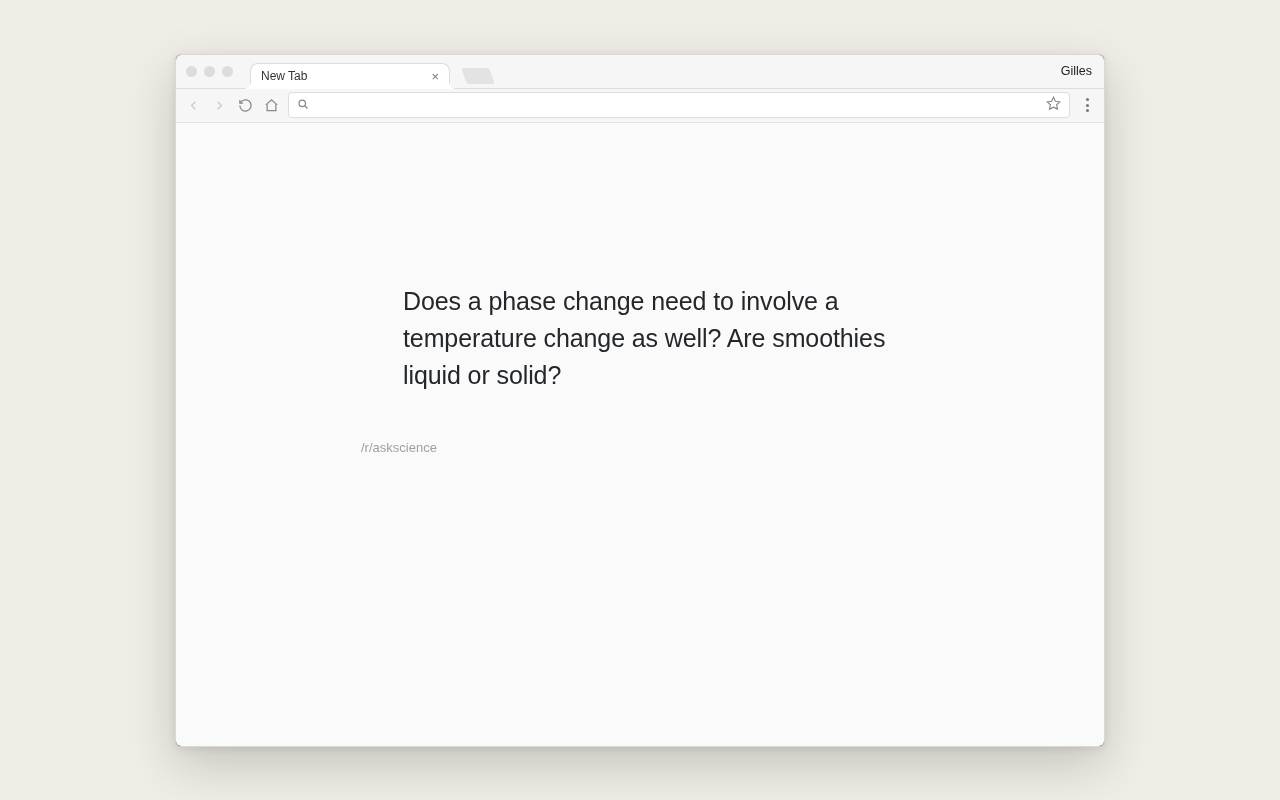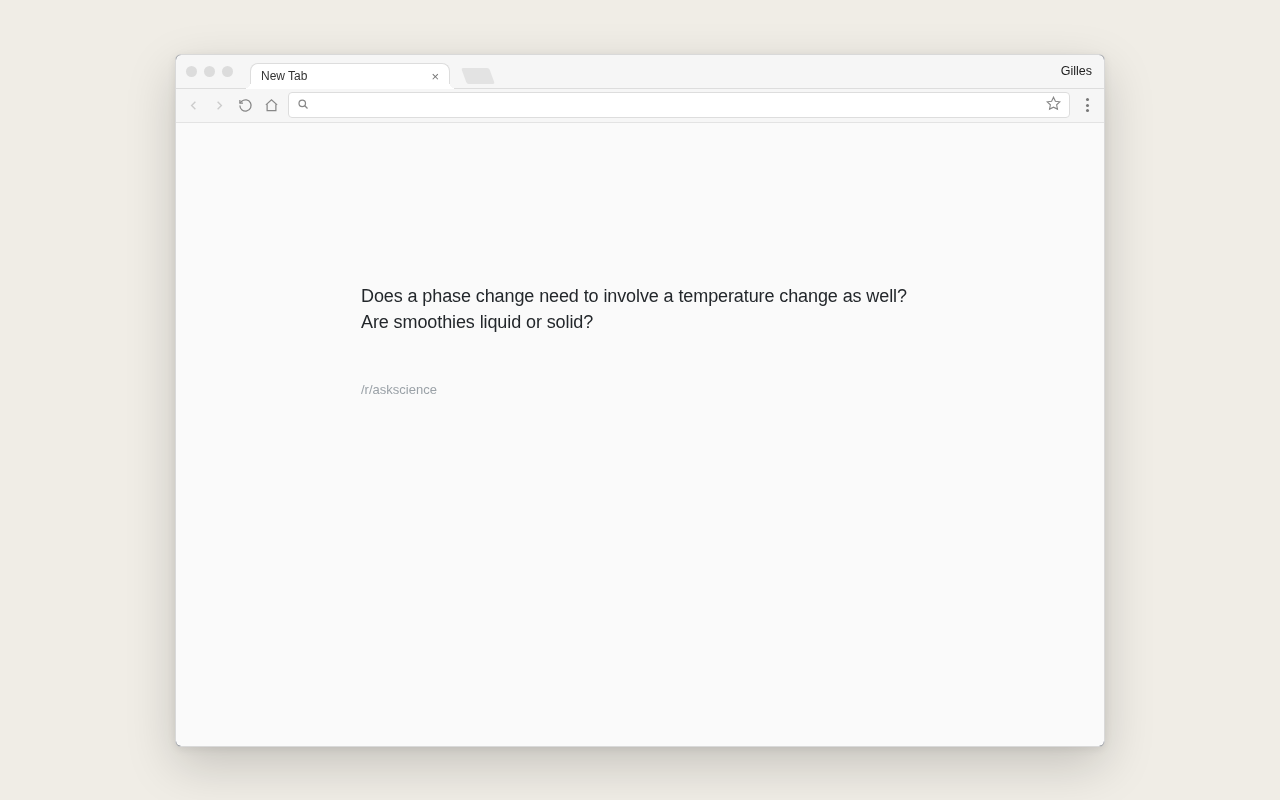--- a/index.html
+++ b/index.html
@@ -158,25 +158,26 @@
       height: 3px;
       background: #777;
       border-radius: 50%;
     }
     .content {
       flex: 1;
       background: #fafafa;
       padding: 160px 185px 0 185px;
     }
     .headline {
-      font-size: 18px;
+      font-size: 25px;
       font-weight: 400;
       color: #23272b;
       line-height: 1.48;
       letter-spacing: -0.1px;
+      margin-left: 42px;
     }
     .subtext {
       margin-top: 46px;
       font-size: 13px;
       color: #9aa1a7;
     }
   </style>
 </head>
 <body>
 

